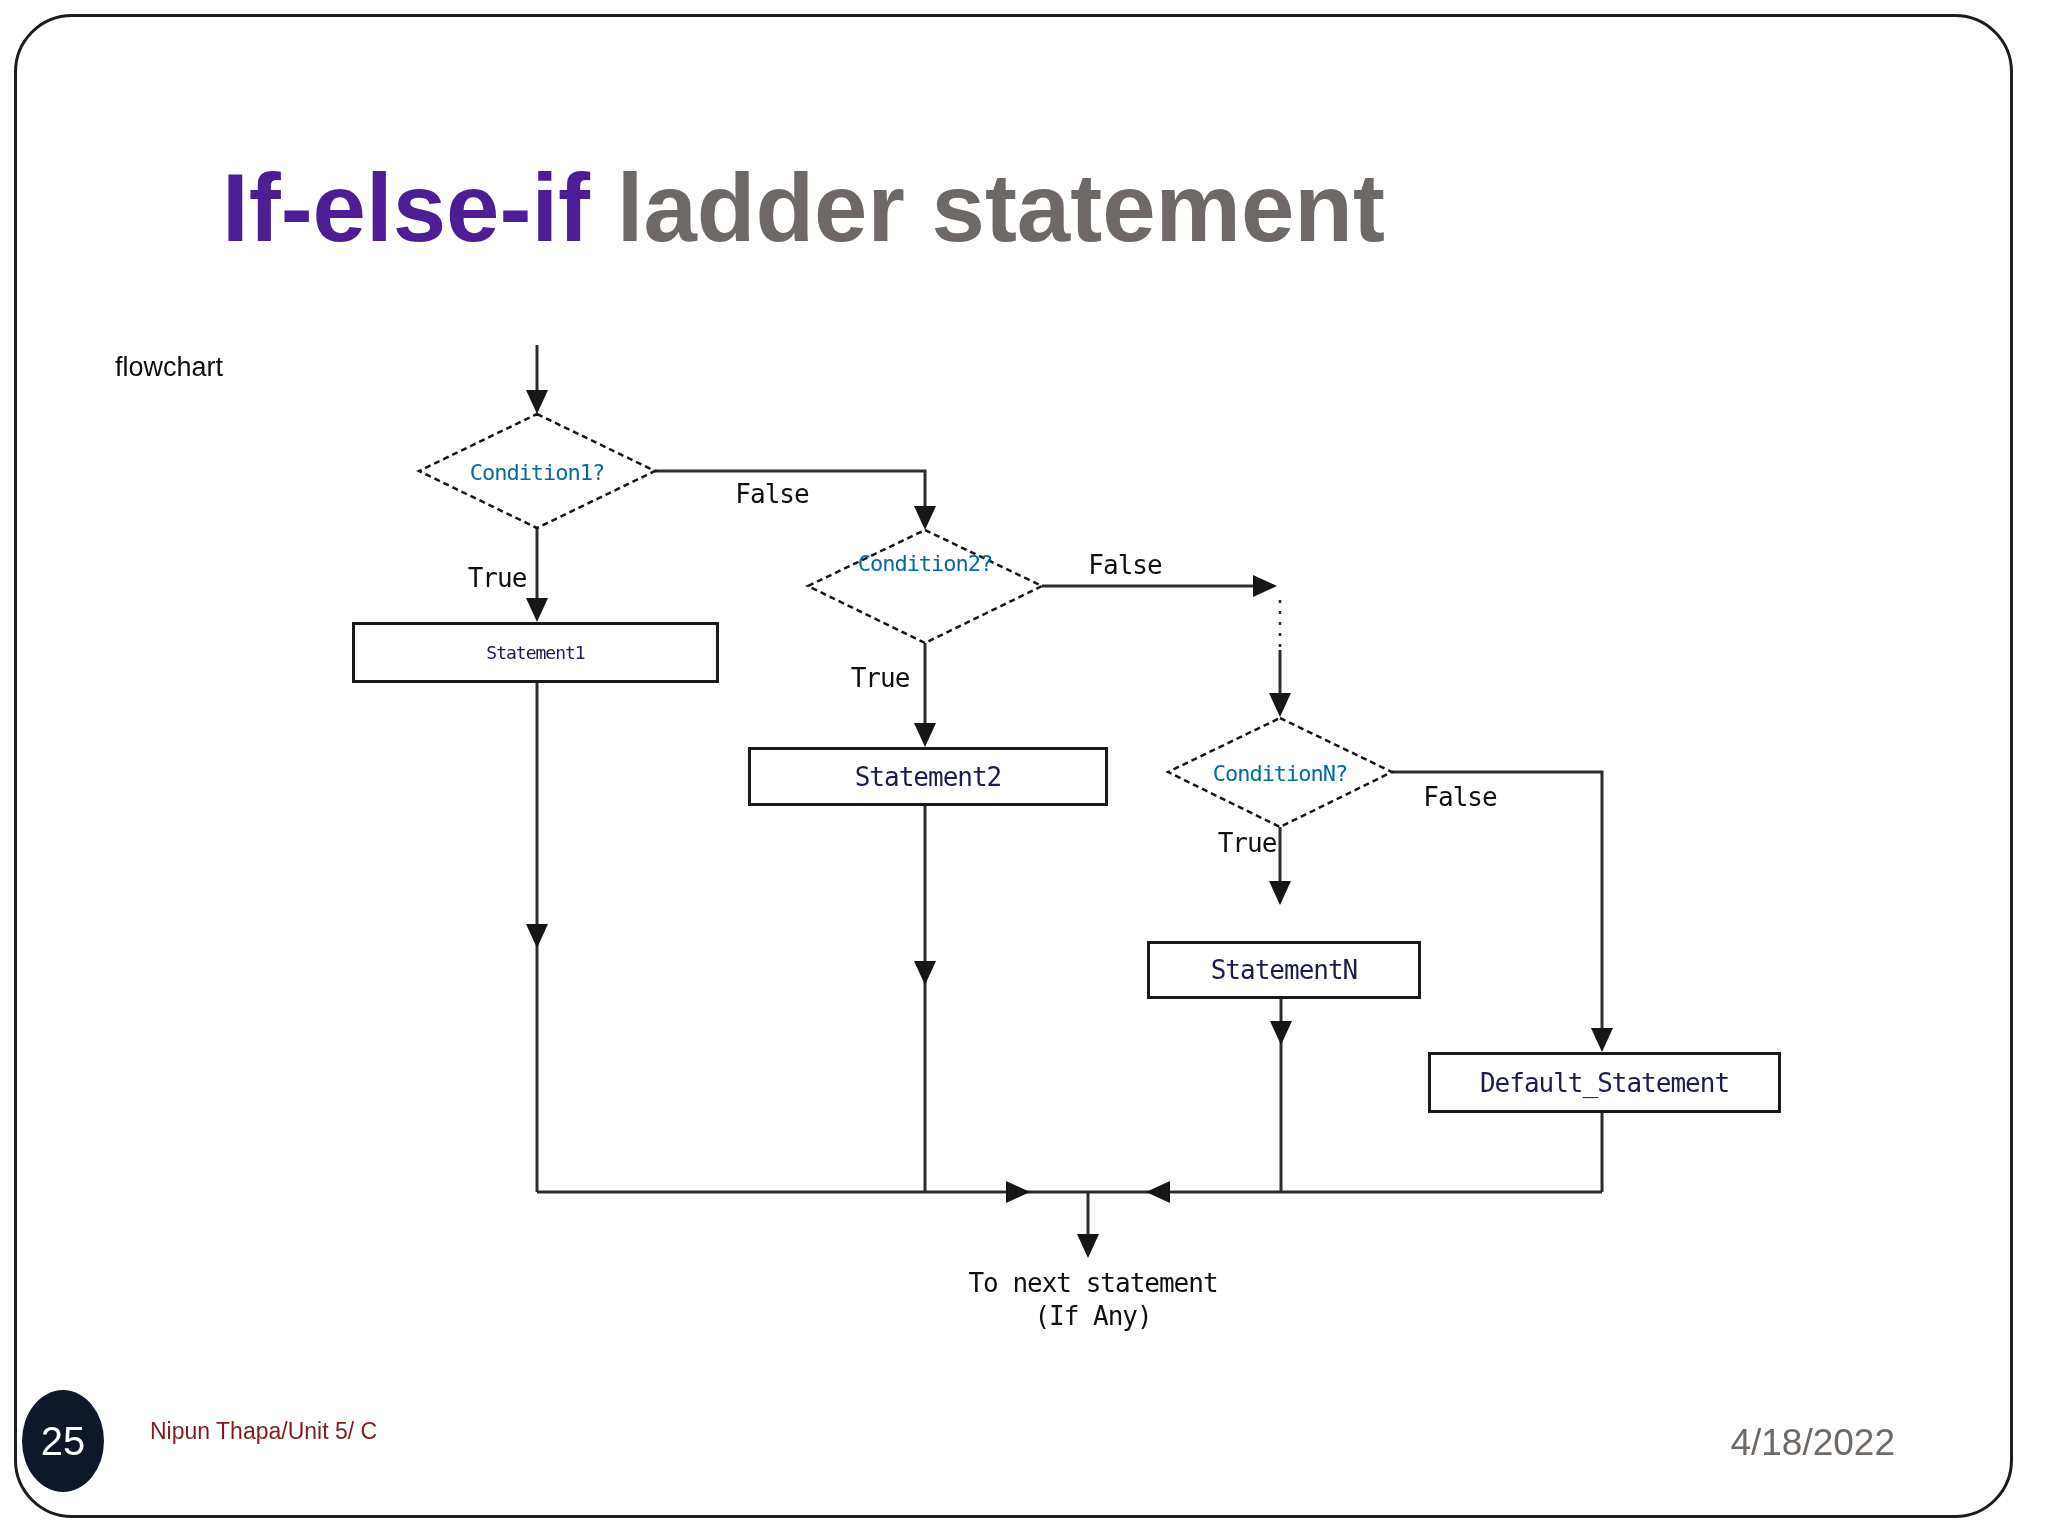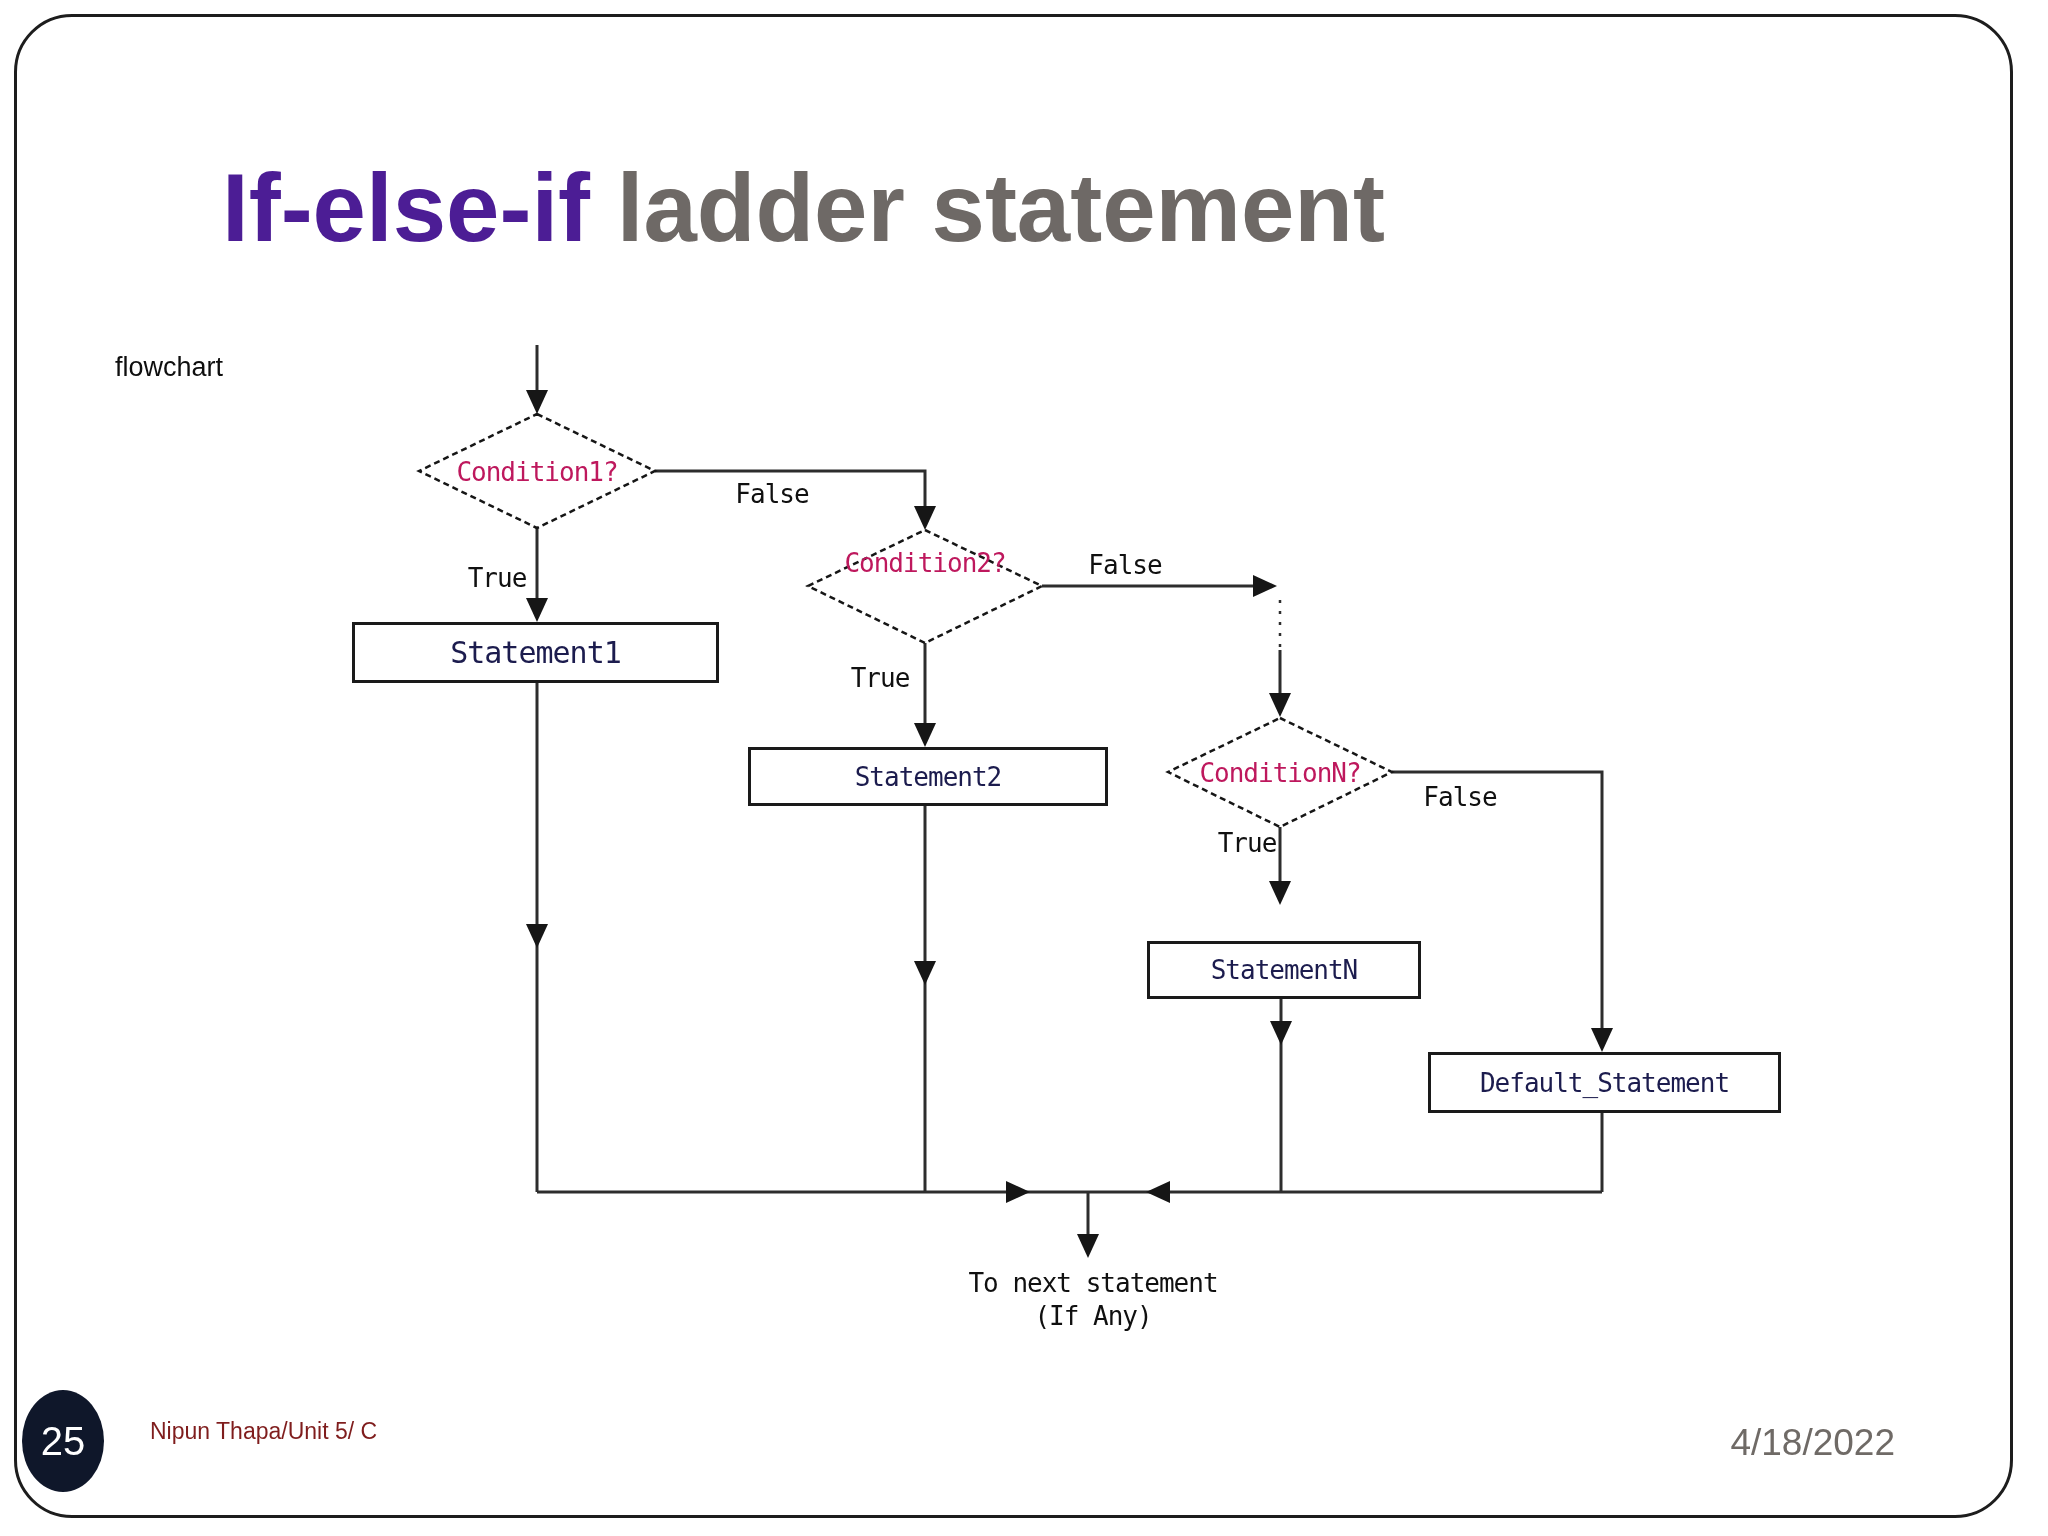--- a/index.html
+++ b/index.html
@@ -9,21 +9,21 @@
          border:3px solid #1d1d1d;border-radius:58px;background:#ffffff;}
   .title{position:absolute;left:222px;top:158px;font-size:96px;line-height:1.05;
          color:#6a6461;white-space:nowrap;z-index:3;}
   .title .t-bold{font-weight:700;color:#4c1d95;}
   .title .t-light{font-weight:700;color:#6e6966;}
   .flowchart-label{position:absolute;left:115px;top:352px;font-size:27px;color:#0e0e0e;z-index:3;}
   svg.flow{position:absolute;left:0;top:0;z-index:1;}
   .flow-box{position:absolute;border:3px solid #1a1a1a;background:#ffffff;z-index:2;
             display:flex;align-items:center;justify-content:center;}
   .mono{font-family:"DejaVu Sans Mono","Liberation Mono",monospace;letter-spacing:-1px;}
-  .node-text{position:absolute;transform:translate(-50%,-50%);font-size:26px;color:#be185d;
+  .node-text{position:absolute;transform:translate(-50%,-50%);font-size:22px;color:#0369a1;
              white-space:nowrap;z-index:4;}
   .flow-label{position:absolute;transform:translate(-50%,-50%);font-size:26px;color:#101010;
               white-space:nowrap;z-index:4;}
   .footer-num{position:absolute;left:22px;top:1390px;width:82px;height:102px;border-radius:50%;
               background:#0f172a;color:#ffffff;display:flex;align-items:center;justify-content:center;
               font-size:40px;z-index:5;}
   .footer-author{position:absolute;left:150px;top:1418px;font-size:23px;color:#7f1d1d;z-index:5;}
   .footer-date{position:absolute;right:153px;top:1422px;font-size:37px;color:#6f6a66;z-index:5;}
 </style>
 </head>
@@ -73,21 +73,21 @@
       <polygon points="1088,1258 1077,1234 1099,1234"></polygon>
     </g>
     <g fill="#ffffff" stroke="#161616" stroke-width="2.5" stroke-dasharray="6 4">
       <polygon points="537,414 655,471 537,528 419,471"></polygon>
       <polygon points="925,530 1042,586 925,643 808,586"></polygon>
       <polygon points="1280,718 1392,772 1280,827 1168,772"></polygon>
     </g>
   </svg>
 
   <div class="flow-box" style="left:352px;top:622px;width:361px;height:55px;">
-    <span class="mono" style="font-size:30px;color:#1c1c4e;">Statement1</span>
+    <span class="mono" style="font-size:18px;color:#1c1c4e;">Statement1</span>
   </div>
   <div class="flow-box" style="left:748px;top:747px;width:354px;height:53px;">
     <span class="mono" style="font-size:26px;color:#1c1c4e;">Statement2</span>
   </div>
   <div class="flow-box" style="left:1147px;top:905px;width:268px;height:52px;margin-top:36px;">
     <span class="mono" style="font-size:26px;color:#1c1c4e;">StatementN</span>
   </div>
   <div class="flow-box" style="left:1428px;top:1052px;width:347px;height:55px;">
     <span class="mono" style="font-size:26px;color:#1c1c4e;">Default_Statement</span>
   </div>

